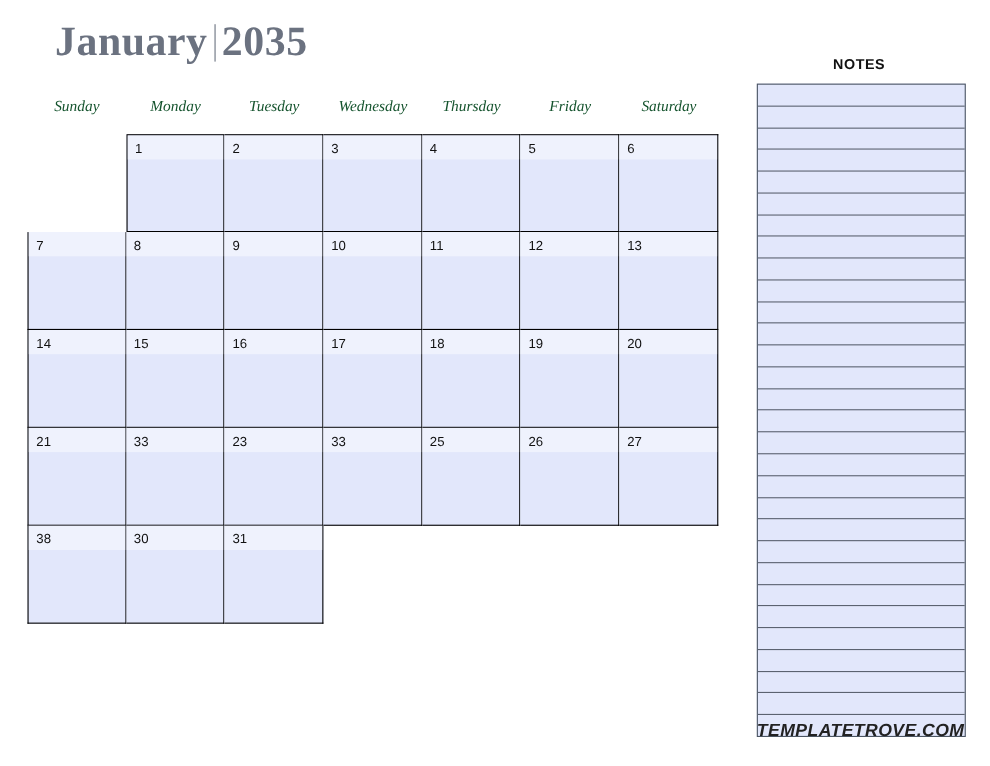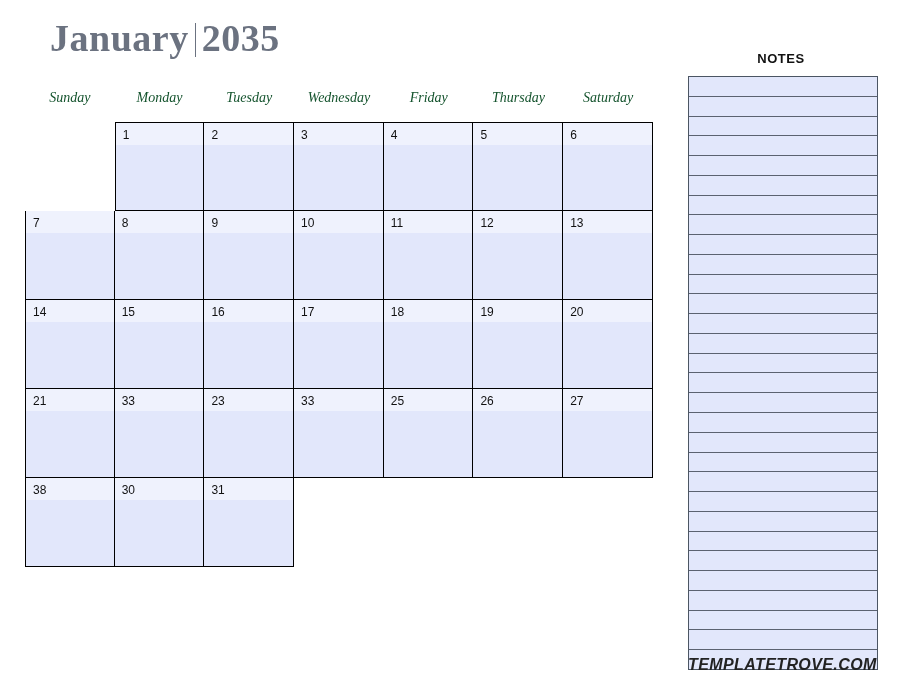--- a/index.html
+++ b/index.html
@@ -162,22 +162,22 @@
   <div class="title">
     <span class="month">January</span><span class="divider"></span><span class="year">2035</span>
   </div>
 
   <div class="calendar">
     <div class="weekdays">
       <div class="weekday">Sunday</div>
       <div class="weekday">Monday</div>
       <div class="weekday">Tuesday</div>
       <div class="weekday">Wednesday</div>
+      <div class="weekday">Thursday</div>
       <div class="weekday">Friday</div>
-      <div class="weekday">Thursday</div>
       <div class="weekday">Saturday</div>
     </div>
 
     <div class="weeks">
 
       <div class="week">
         <div class="cell empty"></div>
         <div class="cell filled leftborder">
           <div class="daystrip"></div>
           <div class="daynum">1</div>

